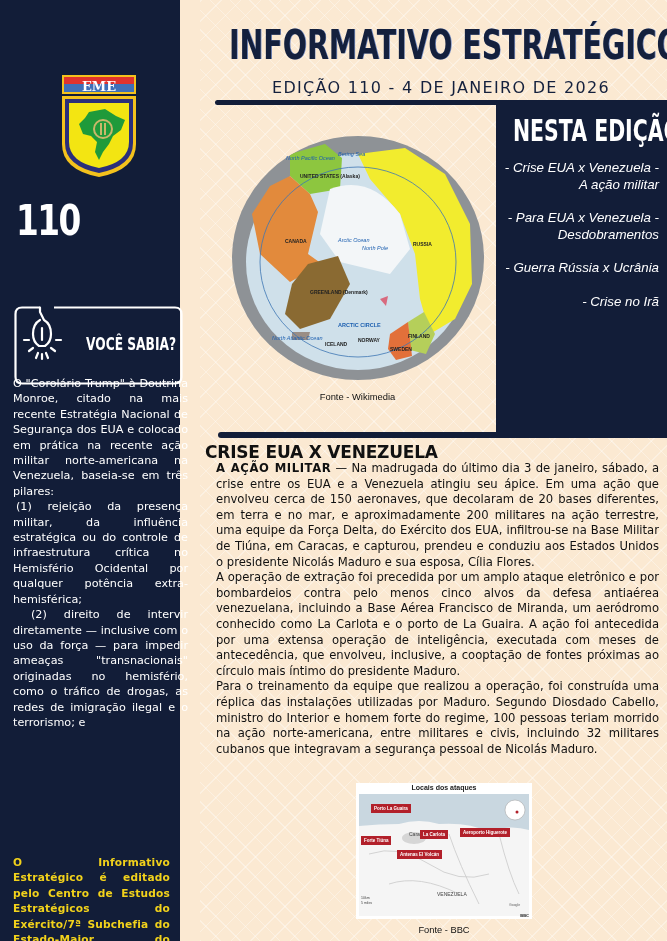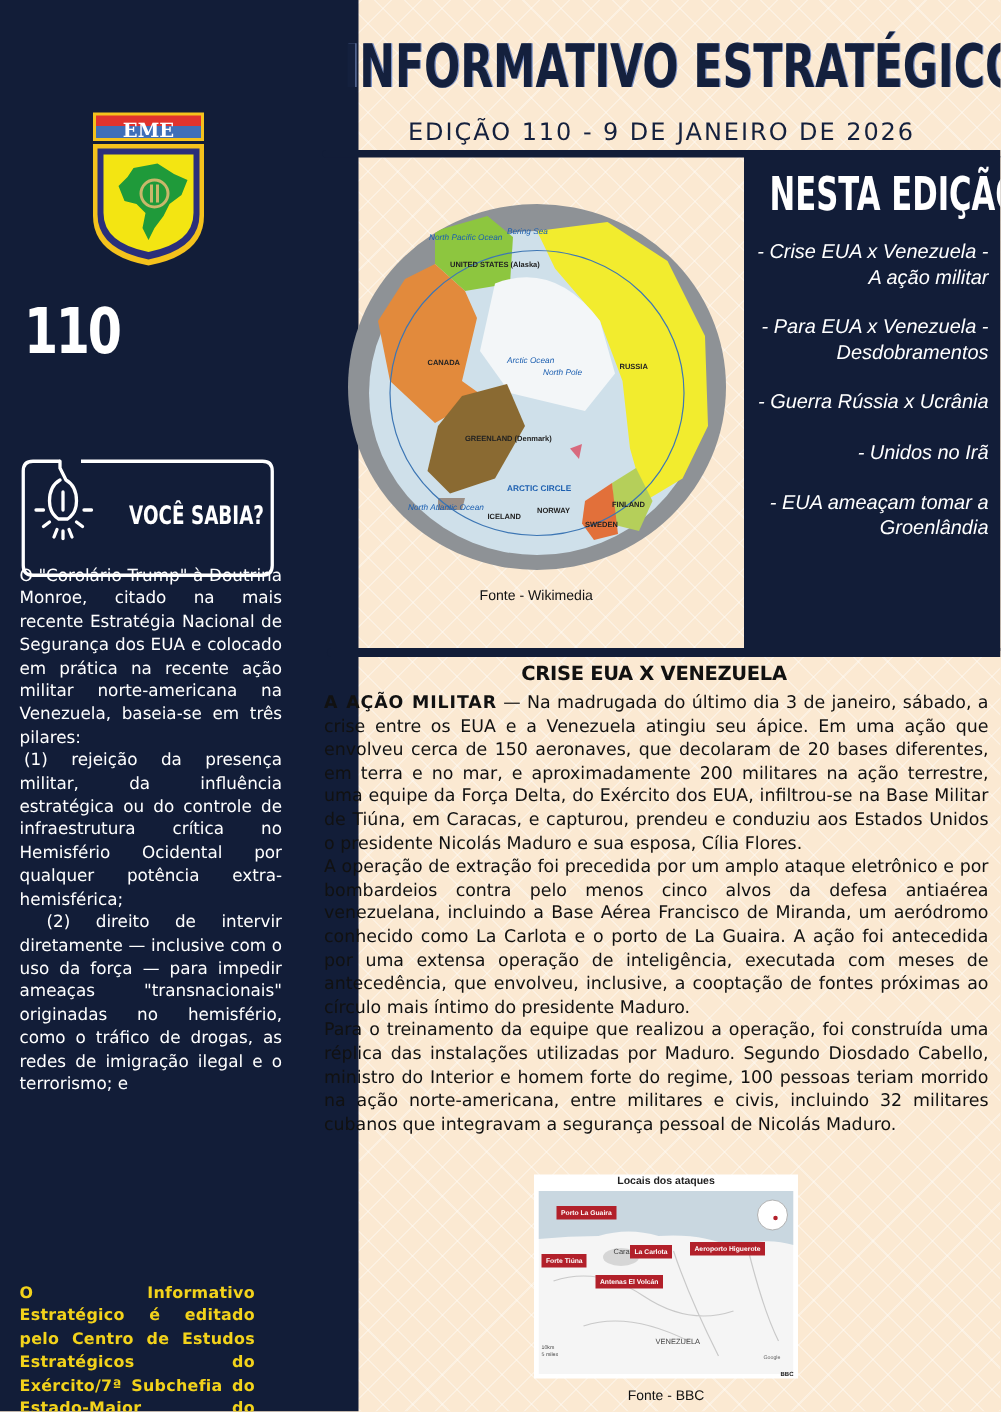--- a/index.html
+++ b/index.html
@@ -12,21 +12,21 @@
   }
   .page-bg {
     position: absolute; left: 200px; top: 0; width: 467px; height: 941px;
     background-color: #fbe9d2;
     background-image:
       repeating-linear-gradient(45deg, rgba(255,255,255,0.35) 0 1px, transparent 1px 14px),
       repeating-linear-gradient(-45deg, rgba(255,255,255,0.35) 0 1px, transparent 1px 14px);
   }
   
   .sidebar {
-    position: absolute; left: 0; top: 0; width: 239px; height: 941px;
+    position: absolute; left: 0; top: 0; width: 180px; height: 941px;
     background: #121d38;
     color: #fff;
   }
   .emblem { position: absolute; left: 61px; top: 74px; width: 76px; height: 104px; }
   .issue-number {
     position: absolute; left: 16px; top: 196px;
     font-family: "DejaVu Sans", sans-serif; font-weight: bold;
     font-size: 42px; letter-spacing: -2px; transform: scaleX(0.78); transform-origin: left top;
     color: #fff;
   }
@@ -93,22 +93,22 @@
     font-size: 13.3px; line-height: 16.5px; color: #fff; margin-bottom: 17px;
   }
   
   .map-figure { position: absolute; left: 230px; top: 134px; width: 257px; height: 250px; }
   .map-caption {
     position: absolute; left: 225px; top: 389px; width: 265px; text-align: center;
     font-family: "Liberation Sans", sans-serif; font-size: 9.4px; line-height: 15px; color: #111;
   }
   
   .article-title {
-    position: absolute; left: 205px; top: 442px; width: 462px; text-align: center;
-    font-family: "DejaVu Sans", sans-serif; font-weight: bold; font-size: 13px; color: #111;
+    position: absolute; left: 205px; top: 442px; width: 462px; text-align: left;
+    font-family: "DejaVu Sans", sans-serif; font-weight: bold; font-size: 17px; color: #111;
     letter-spacing: -0.2px;
   }
   .article-body {
     position: absolute; left: 216px; top: 461px; width: 443px;
     font-family: "DejaVu Sans", sans-serif; font-size: 11.6px; line-height: 15.6px;
     text-align: justify; color: #111;
   }
   .article-body p { margin: 0; }
   .article-body b { letter-spacing: 0.6px; }
   .attack-figure {
@@ -175,31 +175,30 @@
   <div class="sidebar-text">
     <p>O "Corolário Trump" à Doutrina Monroe, citado na mais recente Estratégia Nacional de Segurança dos EUA e colocado em prática na recente ação militar norte-americana na Venezuela, baseia-se em três pilares:</p>
     <p class="ind">(1) rejeição da presença militar, da influência estratégica ou do controle de infraestrutura crítica no Hemisfério Ocidental por qualquer potência extra-hemisférica;</p>
     <p class="ind2">(2) direito de intervir diretamente — inclusive com o uso da força — para impedir ameaças "transnacionais" originadas no hemisfério, como o tráfico de drogas, as redes de imigração ilegal e o terrorismo; e</p>
   </div>
 
   <div class="sidebar-footer">O Informativo Estratégico é editado pelo Centro de Estudos Estratégicos do Exército/7ª Subchefia do Estado-Maior do Exército.</div>
 </aside>
 
 <h1 class="title">INFORMATIVO ESTRATÉGICO</h1>
-<div class="subtitle">EDIÇÃO 110 - 9 DE JANEIRO DE 2026</div>
+<div class="subtitle">EDIÇÃO 110 - 4 DE JANEIRO DE 2026</div>
 <div class="rule-top"></div>
 
 <section class="toc">
   <div class="toc-title">NESTA EDIÇÃO</div>
   <ul class="toc-list">
     <li>- Crise EUA x Venezuela - A ação militar</li>
     <li>- Para EUA x Venezuela - Desdobramentos</li>
     <li>- Guerra Rússia x Ucrânia</li>
-    <li>- Unidos no Irã</li>
-    <li>- EUA ameaçam tomar a Groenlândia</li>
+    <li>- Crise no Irã</li>
   </ul>
 </section>
 
 <div class="map-figure">
   <svg width="257" height="250" viewBox="0 0 257 250" font-family="Liberation Sans, sans-serif">
     <defs>
         <clipPath id="circ">
           <ellipse cx="128" cy="124" rx="126" ry="122"></ellipse>
         </clipPath>
       </defs>

